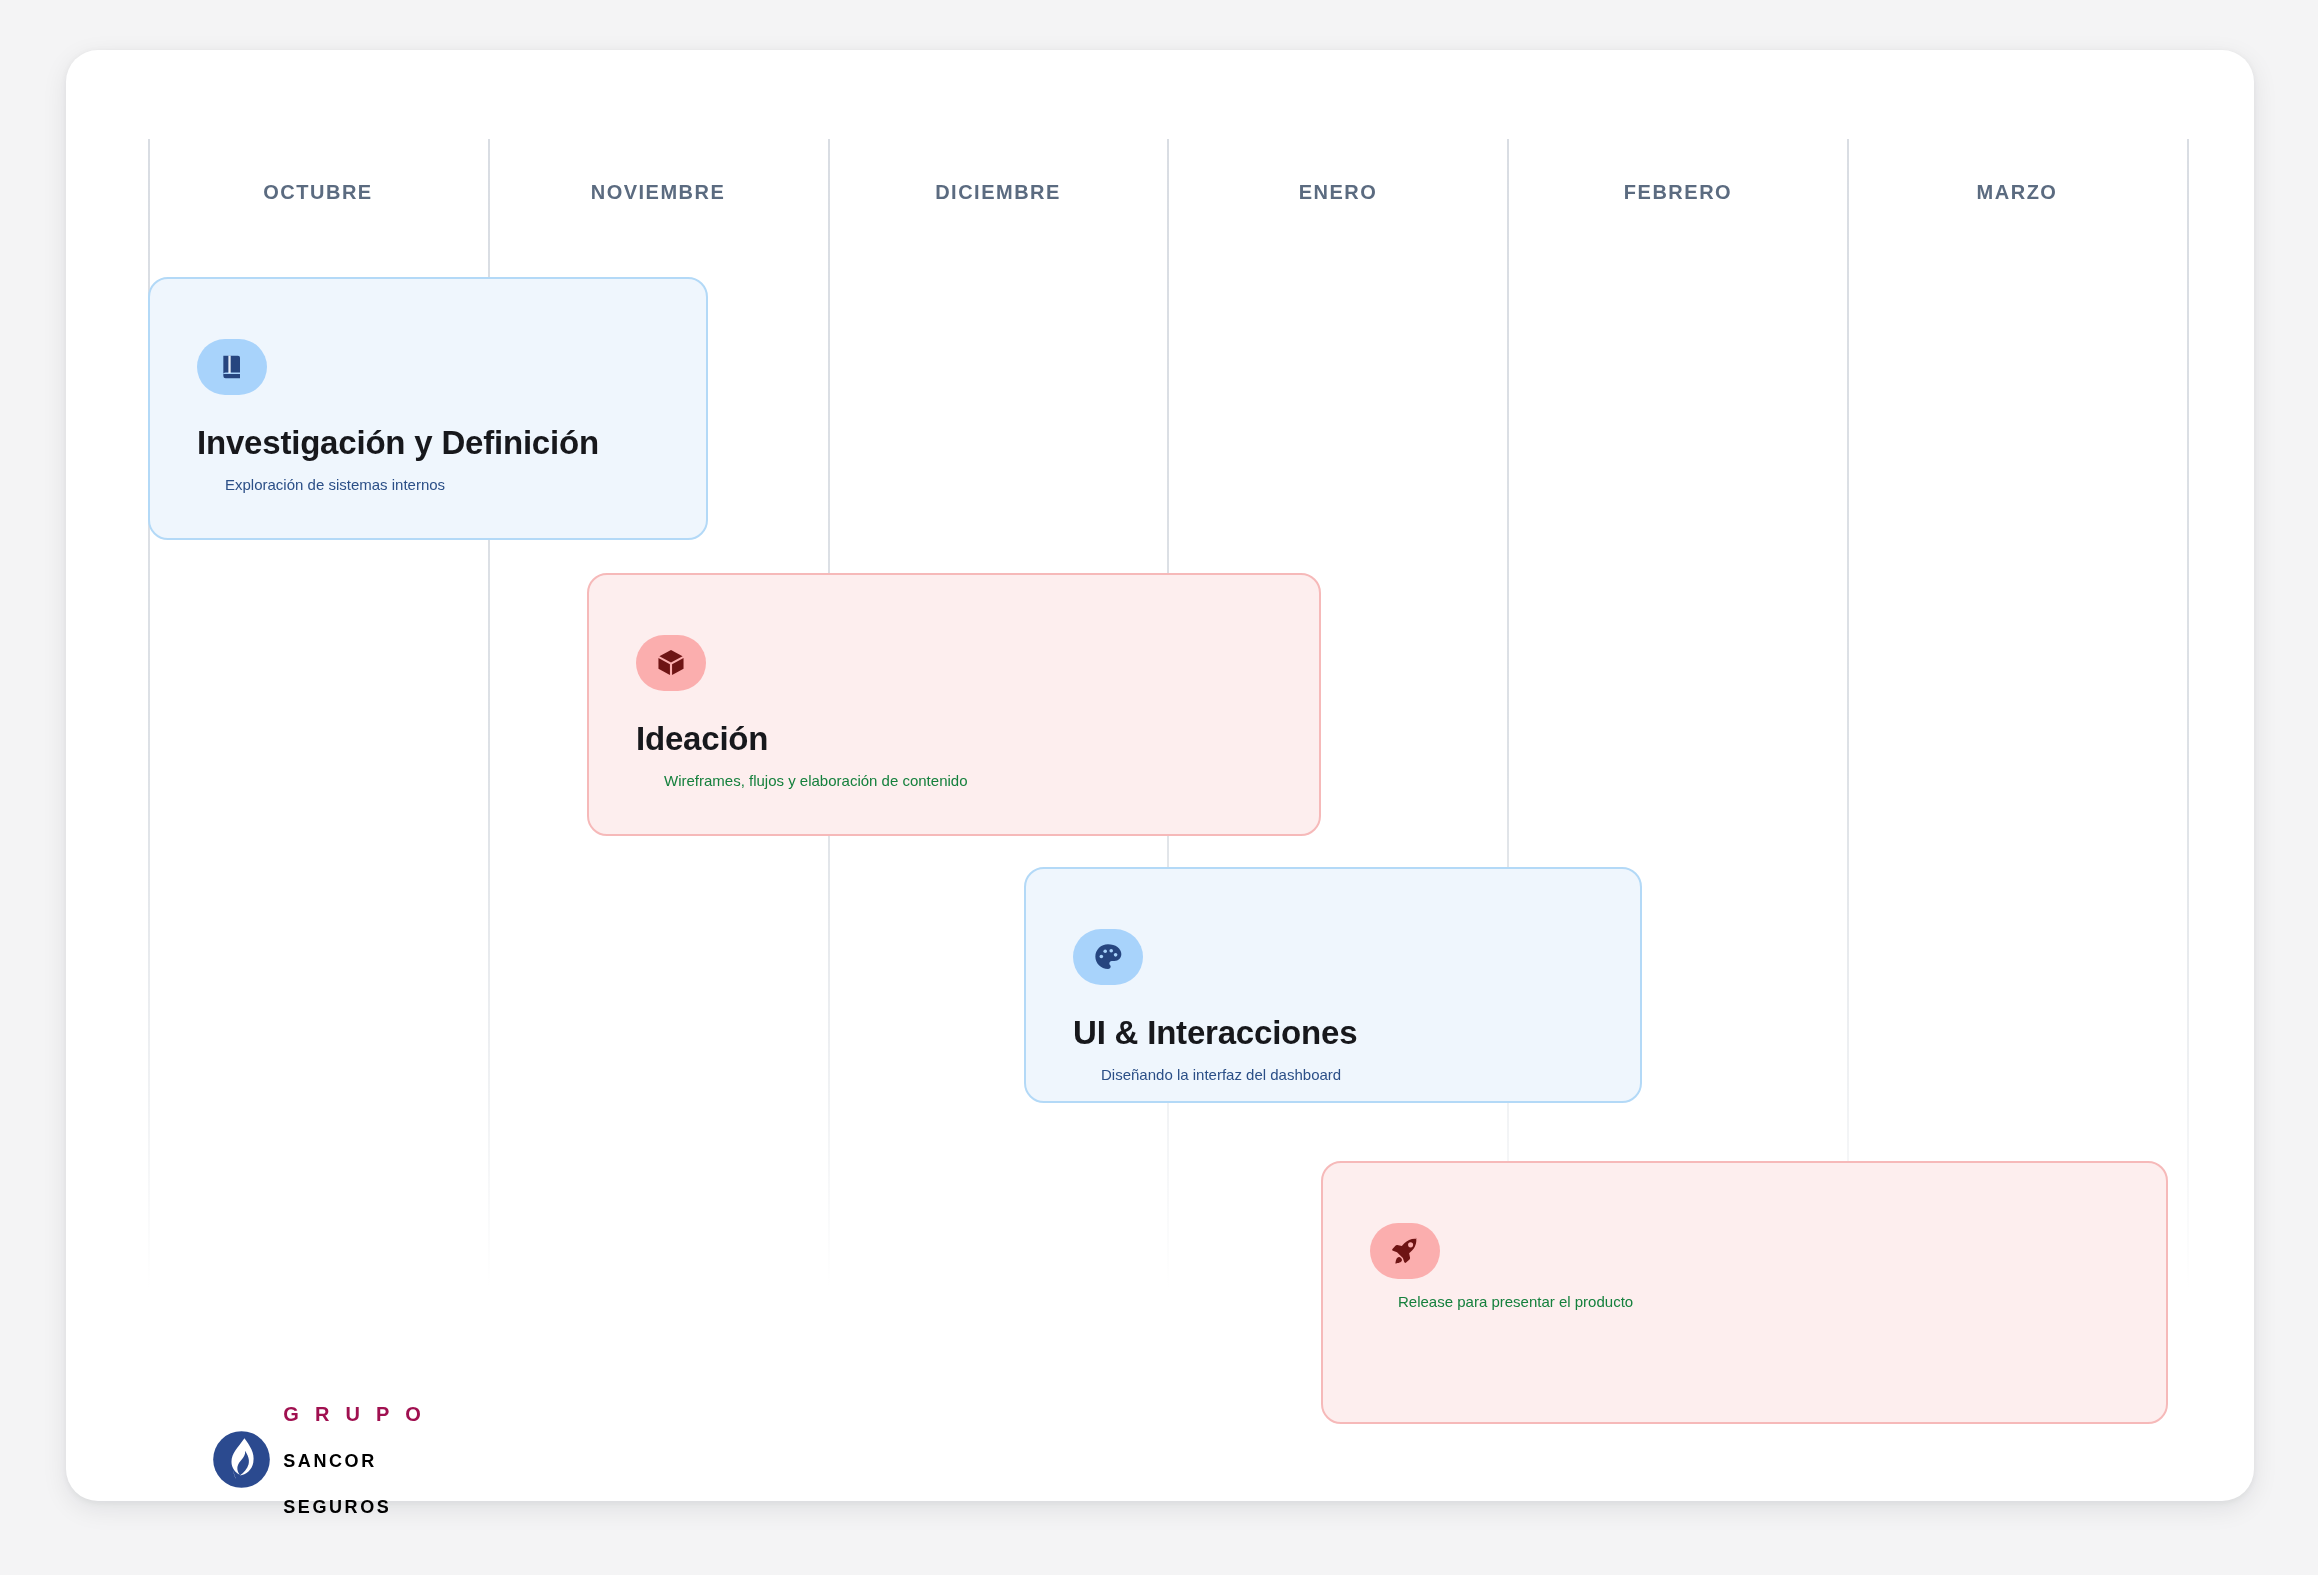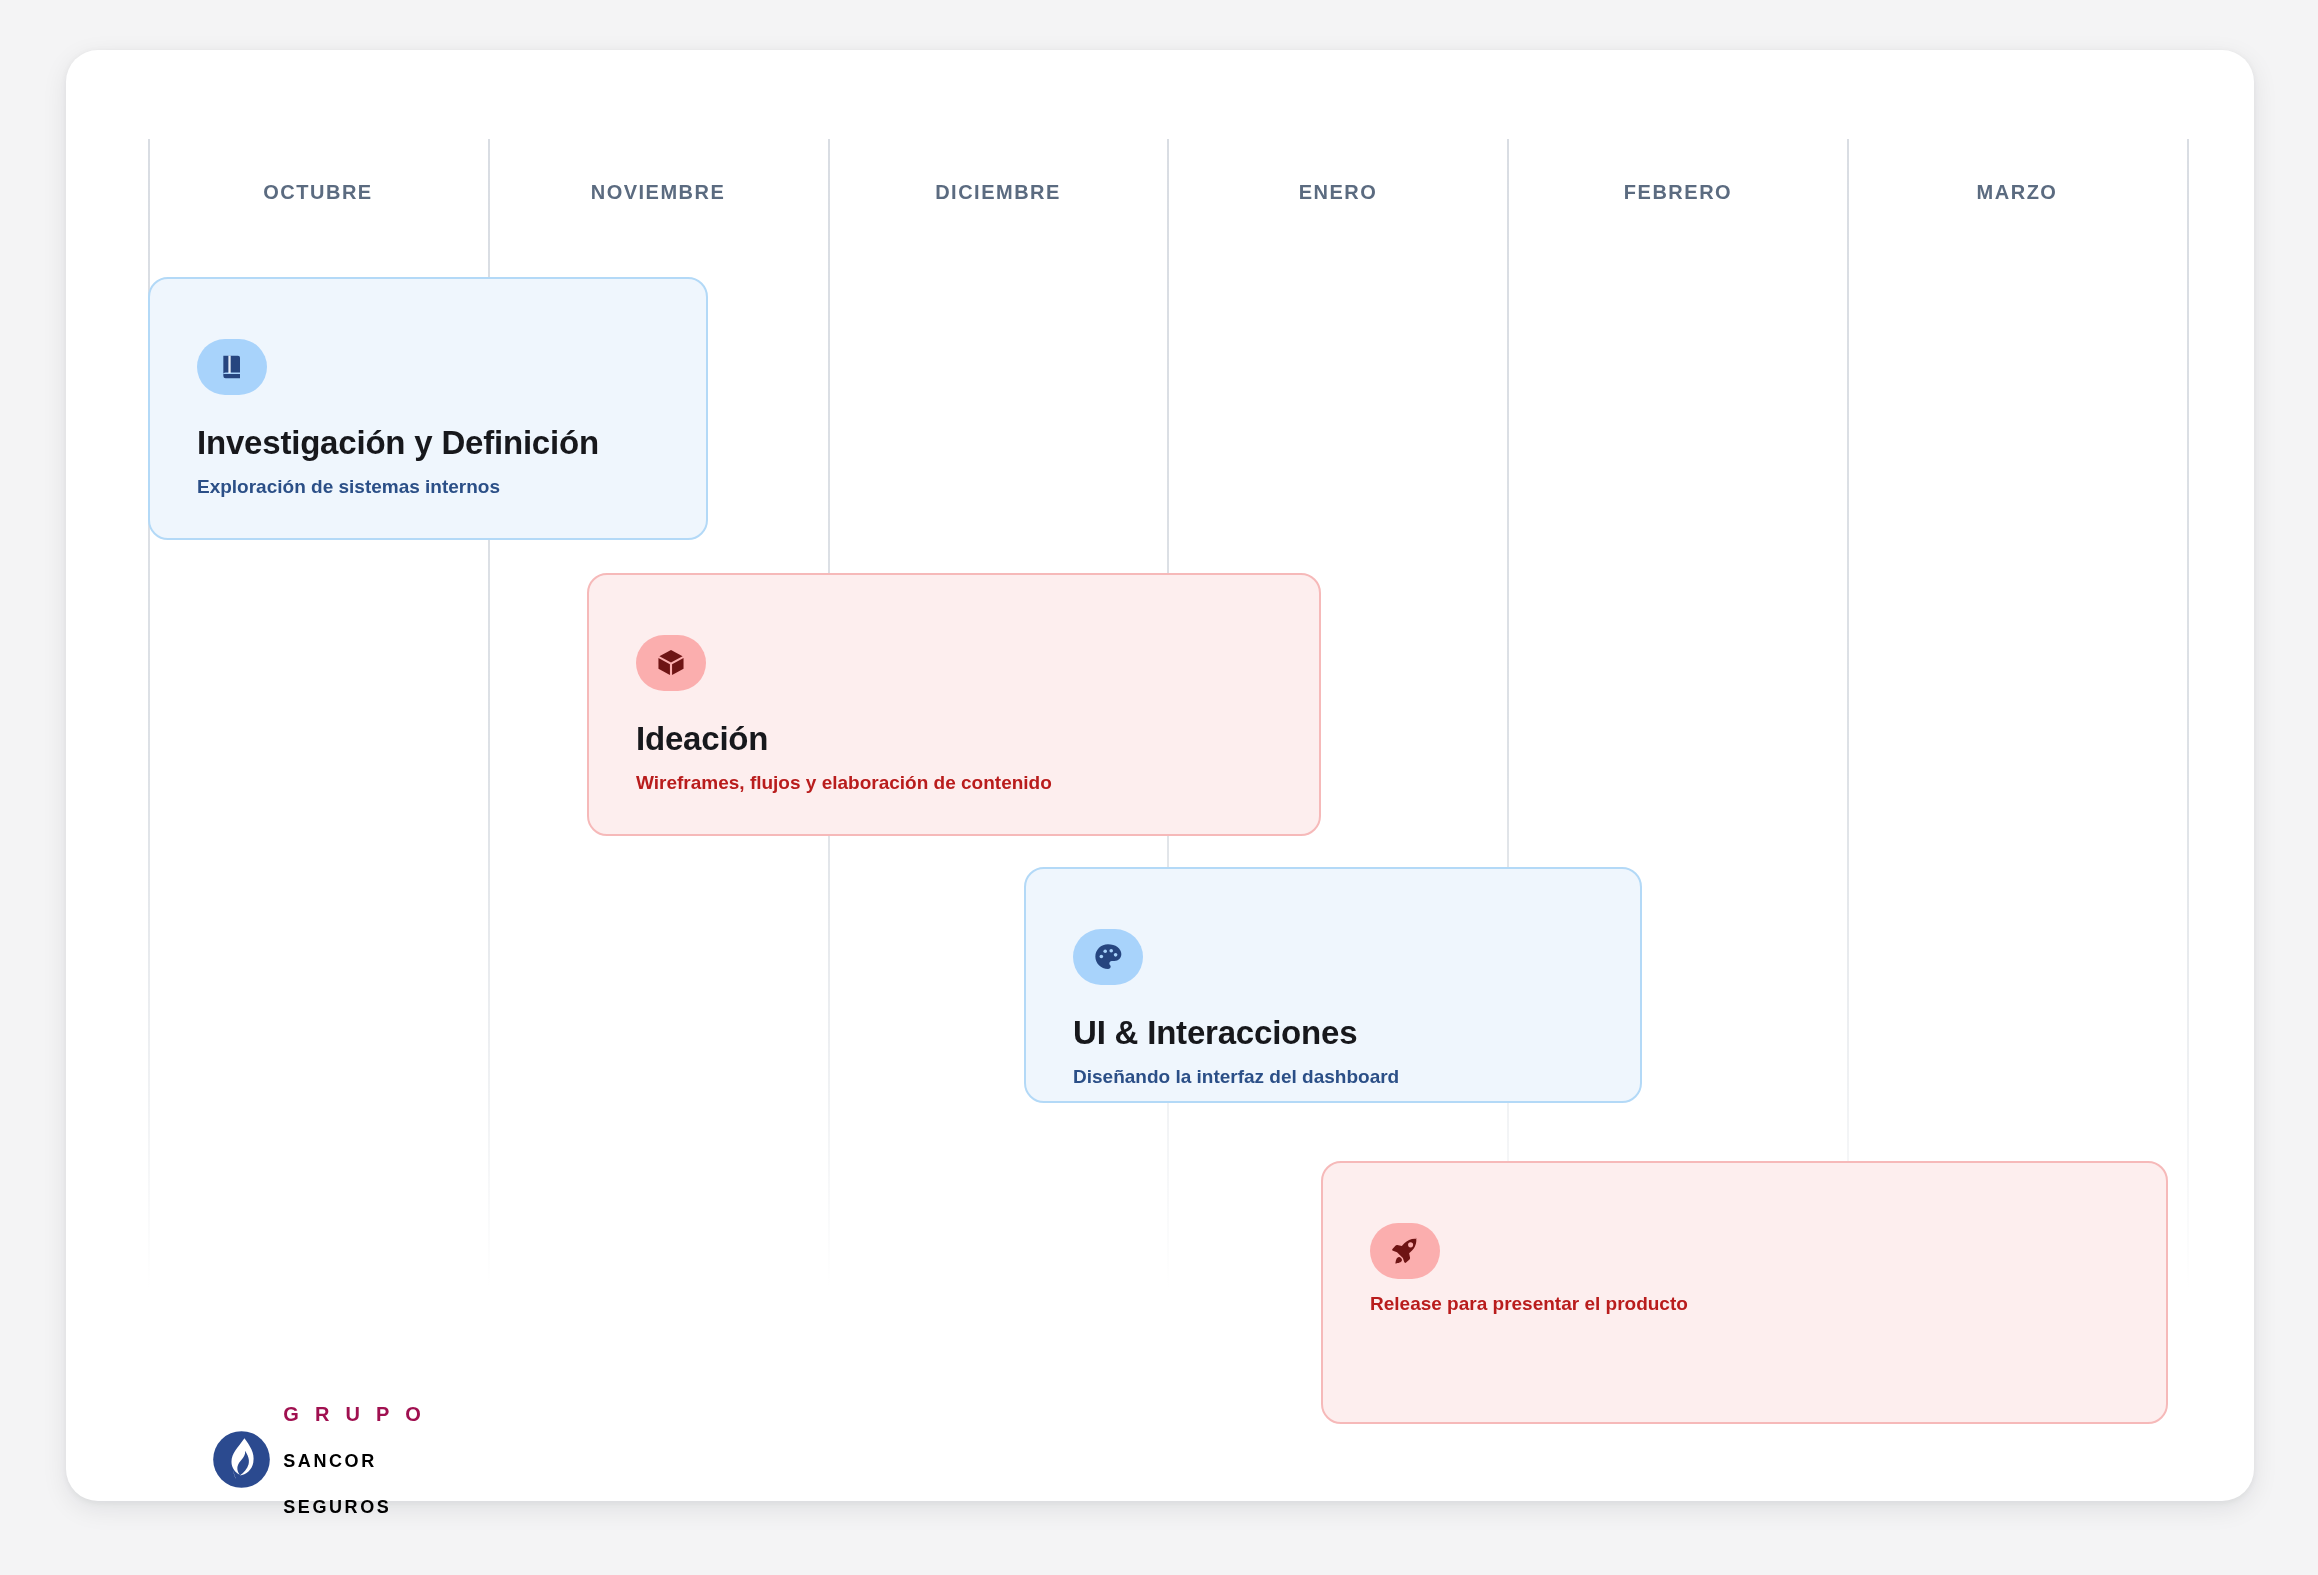--- a/index.html
+++ b/index.html
@@ -93,26 +93,27 @@
   .phase-title {
     margin-top: 29px;
     font-size: 33px;
     font-weight: 700;
     letter-spacing: -0.2px;
     color: #17181c;
     white-space: nowrap;
   }
   .phase-sub {
     margin-top: 13.7px;
-    font-size: 19px;
-    font-weight: 700;
+    font-size: 15px;
+    font-weight: 400;
     white-space: nowrap;
+    margin-left: 28px;
   }
   .phase-card.blue .phase-sub { color: #2b4f87; }
-  .phase-card.red  .phase-sub { color: #b91c1c; }
+  .phase-card.red  .phase-sub { color: #15803d; }
 
   
   #logo {
     position: absolute;
     left: 146px;
     top: 1354px;
     display: flex;
     align-items: center;
     gap: 12.2px;
   }

